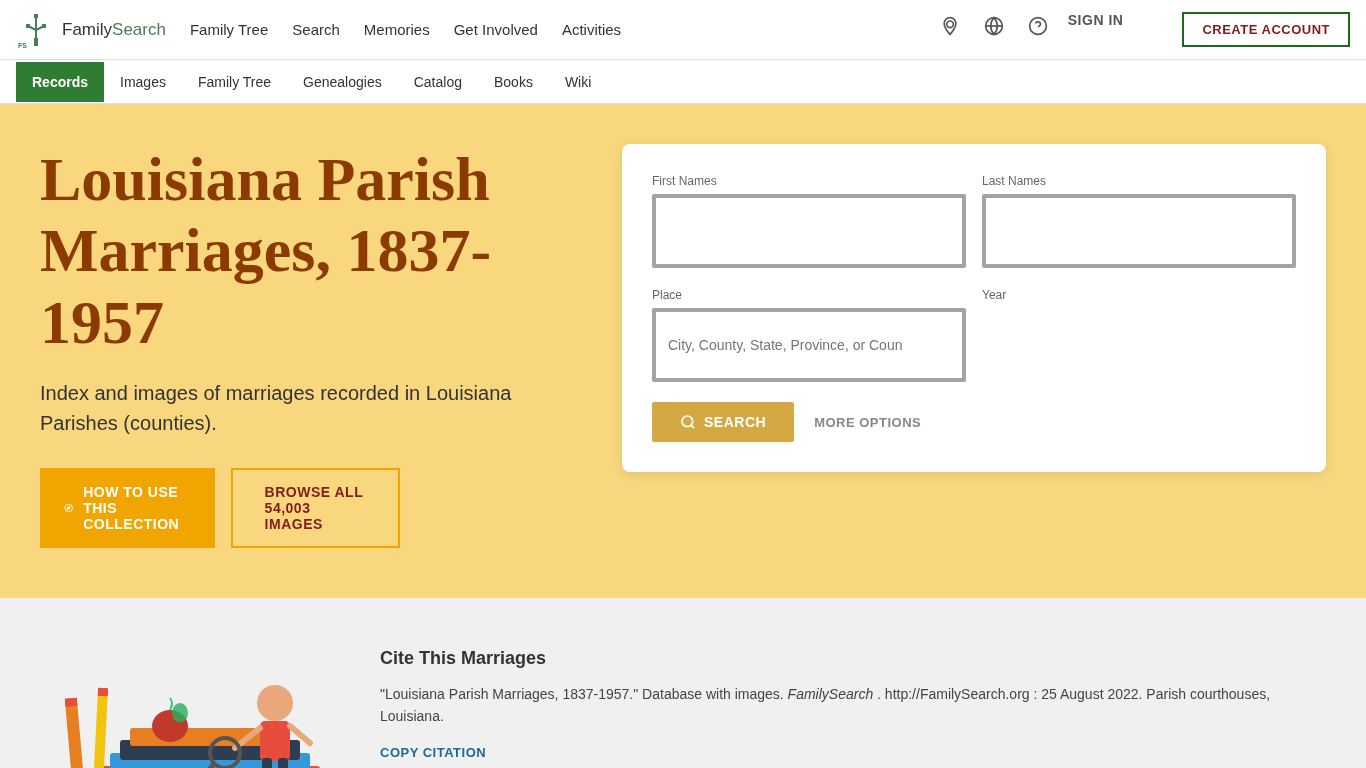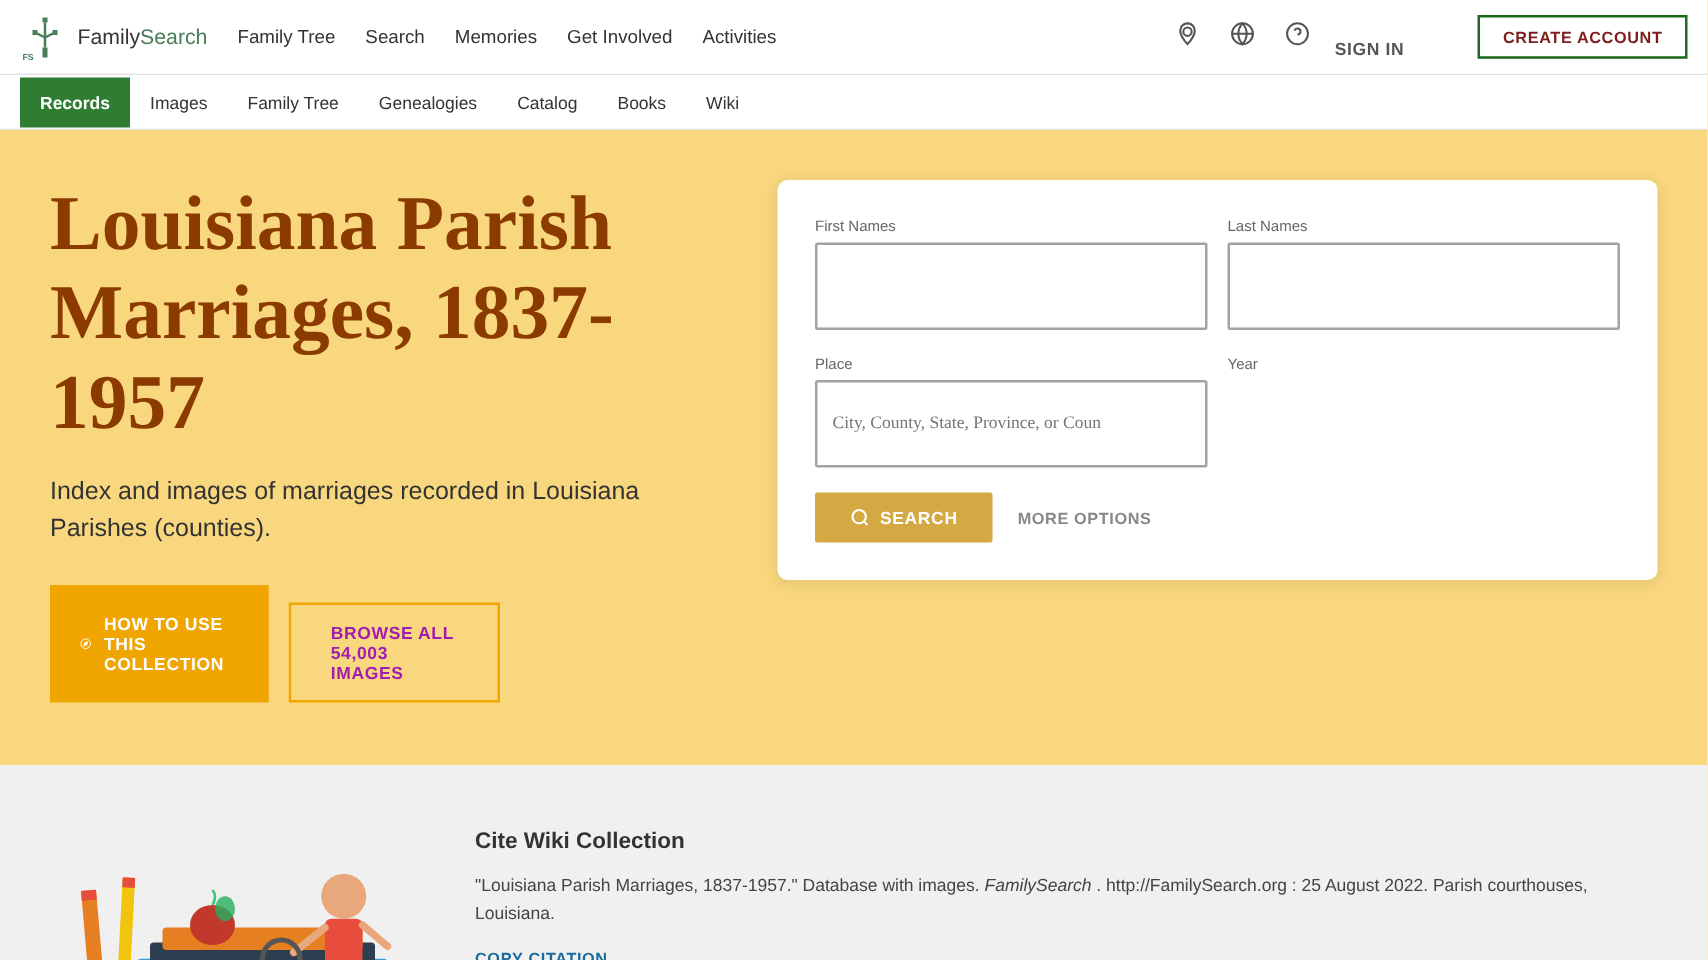--- a/index.html
+++ b/index.html
@@ -31,21 +31,21 @@
       flex: 1;
     }
     .main-nav a {
       text-decoration: none;
       color: #333;
       font-size: 15px;
       font-weight: 500;
     }
     .top-nav-right {
       display: flex;
-      align-items: flex-end;
+      align-items: flex-start;
       gap: 16px;
     }
     .icon-btn {
       background: none;
       border: none;
       cursor: pointer;
       color: #555;
       font-size: 20px;
       padding: 4px;
     }
@@ -136,28 +136,27 @@
       cursor: pointer;
       letter-spacing: 0.5px;
       text-align: left;
       display: flex;
       align-items: center;
       gap: 10px;
     }
     .browse-btn {
       background: transparent;
       border: 2px solid #f0a500;
-      color: #a21caf;
+      color: #7f1d1d;
       padding: 14px 32px;
       font-size: 14px;
       font-weight: bold;
       cursor: pointer;
       letter-spacing: 0.5px;
       text-align: left;
-      margin-top: 14px;
     }
 
     
     .search-card {
       background: #fff;
       border-radius: 8px;
       padding: 30px;
       width: 704px;
       box-shadow: 0 2px 12px rgba(0,0,0,0.1);
     }
@@ -170,27 +169,26 @@
       flex: 1;
     }
     .search-field label {
       display: block;
       font-size: 12px;
       color: #666;
       margin-bottom: 6px;
     }
     .search-field input {
       width: 100%;
-      border: 2px solid #a3a3a3;
+      border: 4px solid #a3a3a3;
       padding: 25px 12px;
       font-size: 14px;
       color: #333;
       outline: none;
       border-radius: 2px;
-      font-family: Liberation Serif, serif;
     }
     .search-actions {
       display: flex;
       align-items: center;
       gap: 20px;
       margin-top: 10px;
     }
     .search-btn {
       background: #d4a843;
       border: none;
@@ -410,21 +408,21 @@
 
       <circle cx="175" cy="115" r="15" fill="none" stroke="#555" stroke-width="4"></circle>
       <line x1="163" y1="127" x2="153" y2="140" stroke="#555" stroke-width="5" stroke-linecap="round"></line>
 
       <rect x="212" y="120" width="10" height="30" rx="3" fill="#2c3e50"></rect>
       <rect x="228" y="120" width="10" height="30" rx="3" fill="#2c3e50"></rect>
     </svg>
   </div>
 
   <div class="cite-section">
-    <h2 class="cite-title">Cite Wiki Collection</h2>
+    <h2 class="cite-title">Cite This Marriages</h2>
     <p class="cite-text">
       <span>"Louisiana Parish Marriages, 1837-1957." Database with images.</span>
       <em>FamilySearch</em>
       <span>. http://FamilySearch.org : 25 August 2022. Parish courthouses, Louisiana.</span>
     </p>
     <button class="copy-citation-btn">COPY CITATION</button>
   </div>
 </section>
 
 </body></html>

